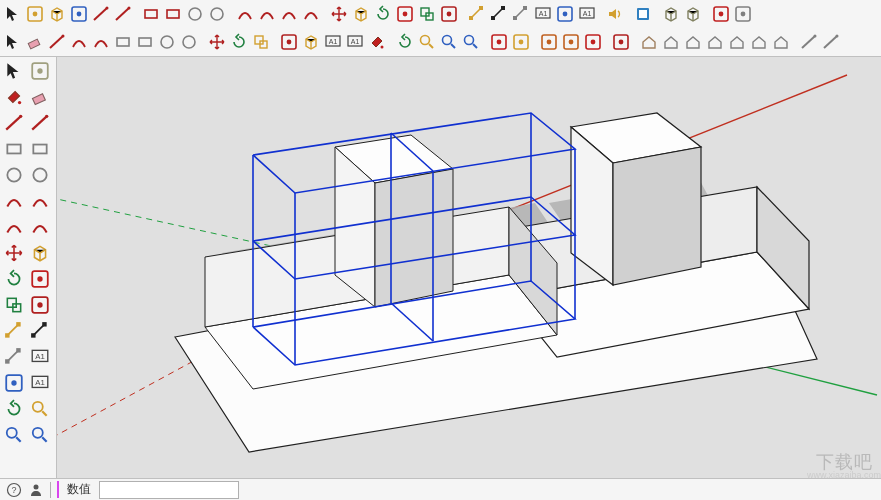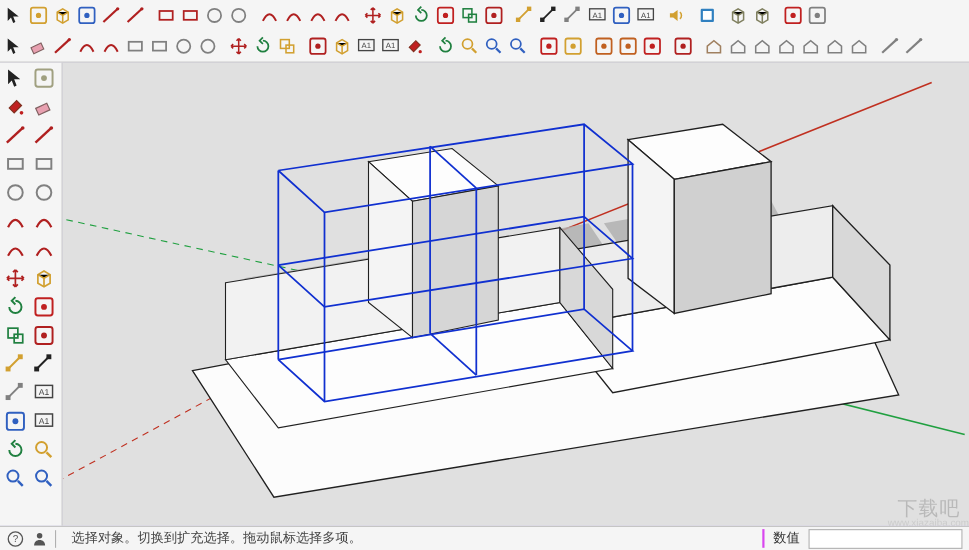--- a/index.html
+++ b/index.html
@@ -1,17 +1,17 @@
 <!DOCTYPE html>
 <html><head>
 <meta charset="utf-8">
 <style>
   * { box-sizing: border-box; margin: 0; padding: 0; }
   html, body { width: 881px; height: 500px; overflow: hidden; font-family: "Microsoft YaHei", sans-serif; font-size: 11px; background: #e8e8e8; }
-  .app { width: 881px; height: 500px; display: flex; flex-direction: column; background: #c4b5fd; }
+  .app { width: 881px; height: 500px; display: flex; flex-direction: column; background: #0f766e; }
   .toolbars { flex: 0 0 auto; background: #f5f5f5; border-bottom: 1px solid #c0c0c0; }
   .toolbar-row { display: flex; align-items: center; height: 28px; padding: 1px 2px; gap: 0; }
   .tb { width: 22px; height: 22px; display: flex; align-items: center; justify-content: center; cursor: pointer; border: 1px solid transparent; border-radius: 2px; }
   .tb svg { width: 18px; height: 18px; }
   .sep { width: 6px; height: 22px; }
   .workspace { flex: 1 1 auto; display: flex; min-height: 0; }
   .left-toolbox { flex: 0 0 56px; background: #f5f5f5; border-right: 1px solid #c0c0c0; padding: 2px; display: grid; grid-template-columns: repeat(2, 26px); grid-auto-rows: 26px; gap: 0; align-content: start; }
   .left-toolbox .tb { width: 24px; height: 24px; }
   .left-toolbox .tb svg { width: 20px; height: 20px; }
   .viewport { flex: 1 1 auto; position: relative; background: #e0e0e0; overflow: hidden; }
@@ -679,18 +679,17 @@
           </svg>
         </span>
       <span class="sb-icon">
           <svg viewBox="0 0 16 16">
             <circle cx="8" cy="5" r="2.5" fill="#555"></circle>
             <path d="M3 14c0-3 2-5 5-5s5 2 5 5" fill="#555"></path>
           </svg>
         </span>
       <span class="sb-divider"></span>
     </div>
-    <div class="sb-hint">选择对象。切换到扩充选择。拖动鼠标选择多项。</div>
     <div class="sb-value-lbl">数值</div>
     <div class="sb-value-box"></div>
   </div>
 
 </div>
 
 </body></html>

